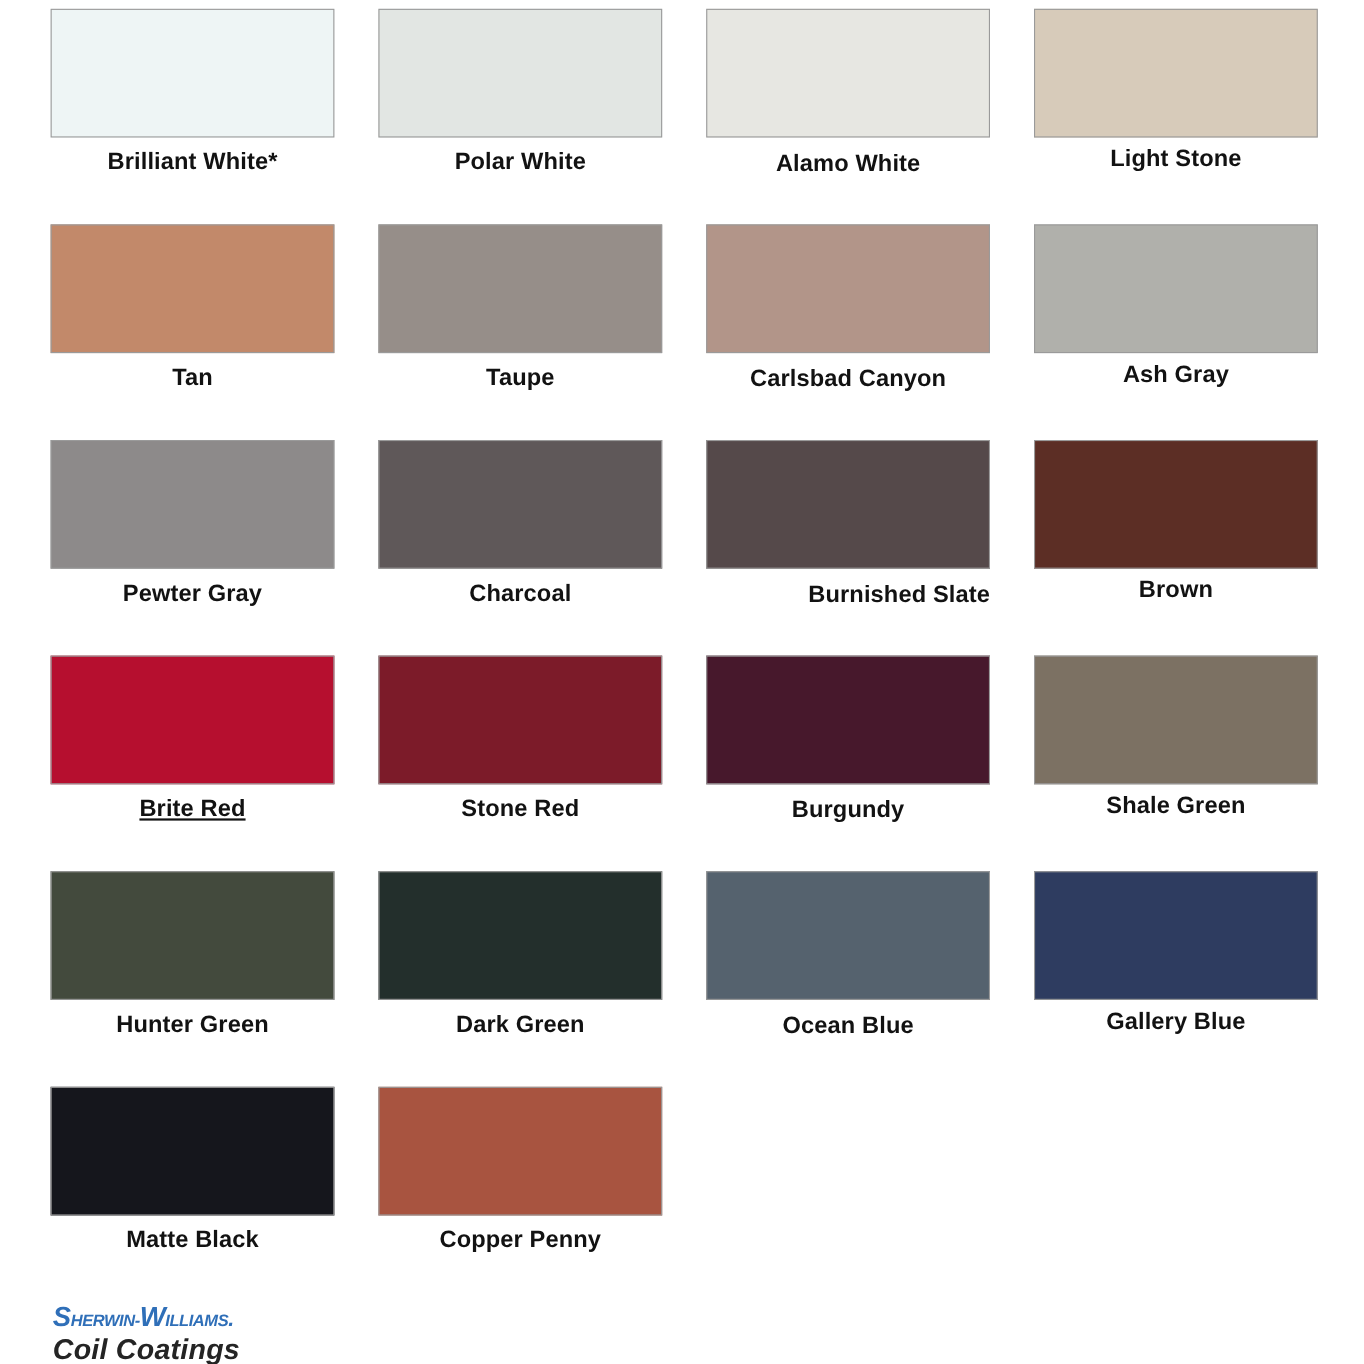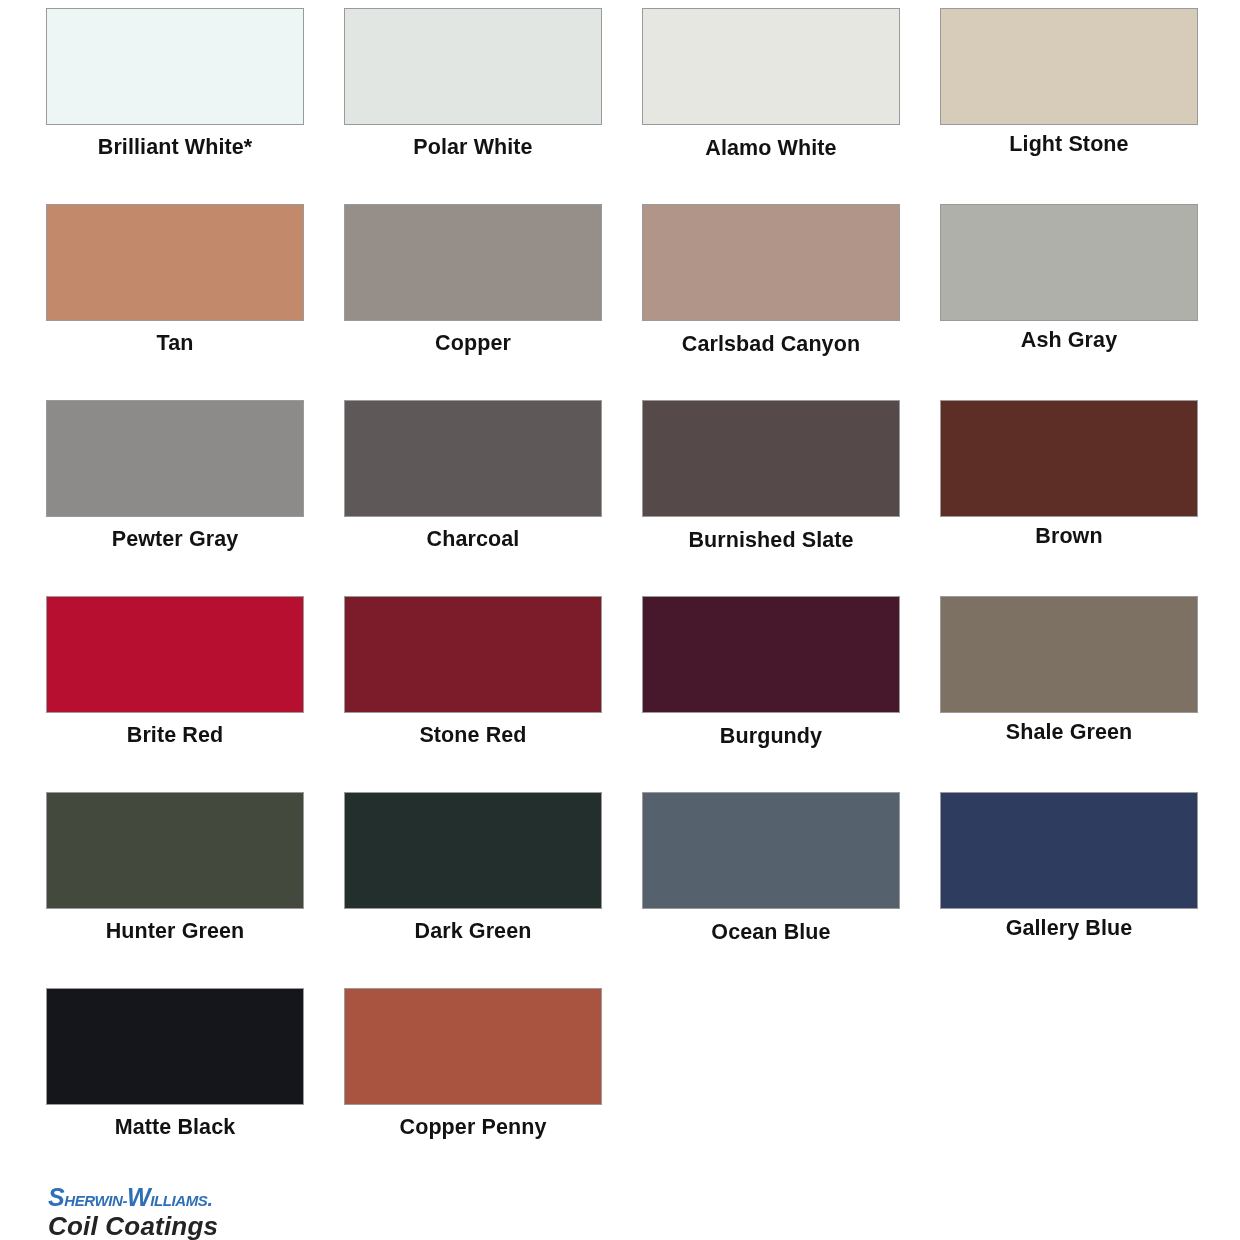--- a/index.html
+++ b/index.html
@@ -120,49 +120,49 @@
       <div class="swatch-cell col-4">
         <div class="swatch-chip" style="background: rgb(215, 203, 186); border-color: rgb(154, 154, 154);"></div>
         <div class="swatch-label" style="color: rgb(18, 18, 18);">Light Stone</div>
       </div>
       <div class="swatch-cell col-1">
         <div class="swatch-chip" style="background: rgb(194, 137, 106); border-color: rgb(154, 154, 154);"></div>
         <div class="swatch-label" style="color: rgb(18, 18, 18);">Tan</div>
       </div>
       <div class="swatch-cell col-2">
         <div class="swatch-chip" style="background: rgb(150, 142, 137); border-color: rgb(154, 154, 154);"></div>
-        <div class="swatch-label" style="color: rgb(18, 18, 18);">Copper</div>
+        <div class="swatch-label" style="color: rgb(18, 18, 18);">Taupe</div>
       </div>
       <div class="swatch-cell col-3">
         <div class="swatch-chip" style="background: rgb(178, 149, 137); border-color: rgb(154, 154, 154);"></div>
         <div class="swatch-label" style="color: rgb(18, 18, 18);">Carlsbad Canyon</div>
       </div>
       <div class="swatch-cell col-4">
         <div class="swatch-chip" style="background: rgb(176, 176, 171); border-color: rgb(154, 154, 154);"></div>
         <div class="swatch-label" style="color: rgb(18, 18, 18);">Ash Gray</div>
       </div>
       <div class="swatch-cell col-1">
         <div class="swatch-chip" style="background: rgb(141, 138, 138); border-color: rgb(154, 154, 154);"></div>
         <div class="swatch-label" style="color: rgb(18, 18, 18);">Pewter Gray</div>
       </div>
       <div class="swatch-cell col-2">
         <div class="swatch-chip" style="background: rgb(95, 88, 89); border-color: rgb(154, 154, 154);"></div>
         <div class="swatch-label" style="color: rgb(18, 18, 18);">Charcoal</div>
       </div>
       <div class="swatch-cell col-3">
         <div class="swatch-chip" style="background: rgb(85, 73, 74); border-color: rgb(154, 154, 154);"></div>
-        <div class="swatch-label" style="color: rgb(18, 18, 18);">Burnished Slate</div>
+        <div class="swatch-label" style="color: rgb(18, 18, 18); text-align: right;">Burnished Slate</div>
       </div>
       <div class="swatch-cell col-4">
         <div class="swatch-chip" style="background: rgb(92, 46, 37); border-color: rgb(154, 154, 154);"></div>
         <div class="swatch-label" style="color: rgb(18, 18, 18);">Brown</div>
       </div>
       <div class="swatch-cell col-1">
         <div class="swatch-chip" style="background: rgb(182, 15, 47); border-color: rgb(154, 154, 154);"></div>
-        <div class="swatch-label" style="color: rgb(18, 18, 18);">Brite Red</div>
+        <div class="swatch-label" style="color: rgb(18, 18, 18); text-decoration: underline;">Brite Red</div>
       </div>
       <div class="swatch-cell col-2">
         <div class="swatch-chip" style="background: rgb(124, 27, 41); border-color: rgb(154, 154, 154);"></div>
         <div class="swatch-label" style="color: rgb(18, 18, 18);">Stone Red</div>
       </div>
       <div class="swatch-cell col-3">
         <div class="swatch-chip" style="background: rgb(71, 24, 44); border-color: rgb(154, 154, 154);"></div>
         <div class="swatch-label" style="color: rgb(18, 18, 18);">Burgundy</div>
       </div>
       <div class="swatch-cell col-4">

